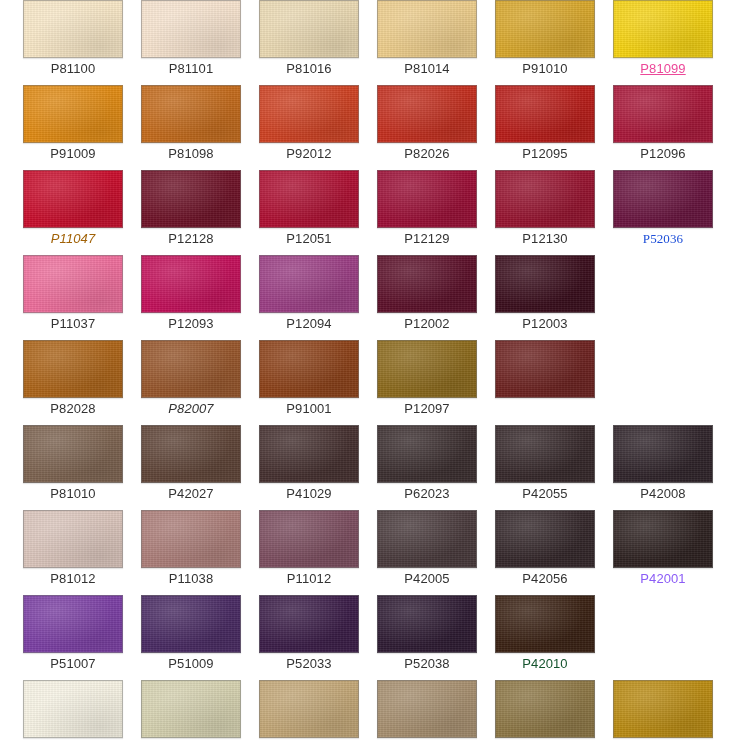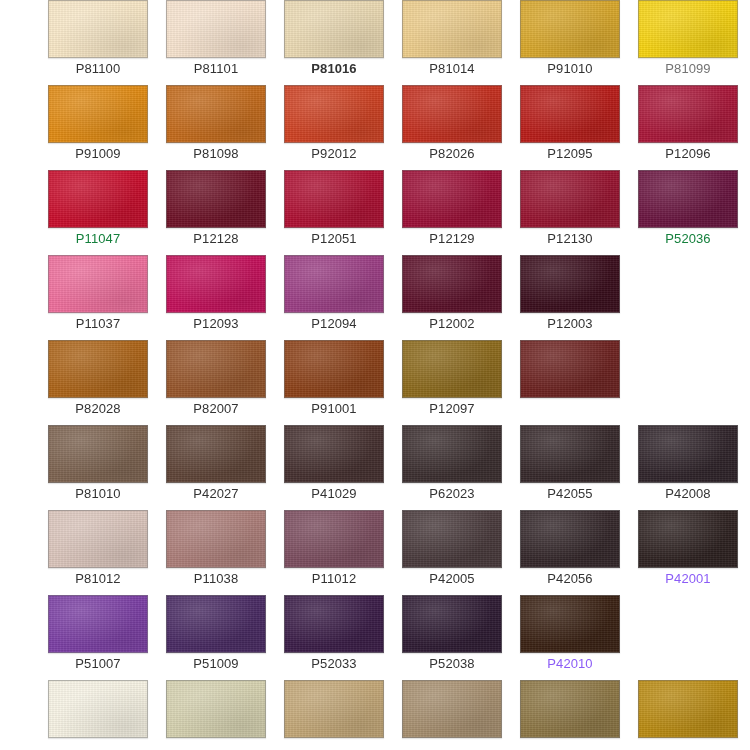--- a/index.html
+++ b/index.html
@@ -31,21 +31,21 @@
   .swatch-row {
     display: flex;
     width: 750px;
     height: 85px;
     box-sizing: border-box;
   }
   .swatch-cell {
     width: 118px;
     height: 85px;
     box-sizing: border-box;
-    padding-left: 48px;
+    padding-left: 23px;
     position: relative;
   }
   .swatch-chip {
     width: 100px;
     height: 58px;
     box-sizing: border-box;
     border: 1px solid rgba(120, 120, 120, 0.55);
     box-shadow: 0 1px 1px rgba(0,0,0,0.10);
     position: relative;
     overflow: hidden;
@@ -102,33 +102,33 @@
         <div class="swatch-cell">
           <div class="swatch-chip" style="background-color: rgb(248, 231, 198);"></div>
           <div class="swatch-label" style="color: rgb(51, 51, 51);">P81100</div>
         </div>
         <div class="swatch-cell">
           <div class="swatch-chip" style="background-color: rgb(247, 227, 206);"></div>
           <div class="swatch-label" style="color: rgb(51, 51, 51);">P81101</div>
         </div>
         <div class="swatch-cell">
           <div class="swatch-chip" style="background-color: rgb(235, 218, 179);"></div>
-          <div class="swatch-label" style="color: rgb(51, 51, 51); font-weight: bold;">P81016</div>
+          <div class="swatch-label" style="color: rgb(51, 51, 51);">P81016</div>
         </div>
         <div class="swatch-cell">
           <div class="swatch-chip" style="background-color: rgb(237, 205, 139);"></div>
           <div class="swatch-label" style="color: rgb(51, 51, 51);">P81014</div>
         </div>
         <div class="swatch-cell">
           <div class="swatch-chip" style="background-color: rgb(216, 167, 43);"></div>
           <div class="swatch-label" style="color: rgb(51, 51, 51);">P91010</div>
         </div>
         <div class="swatch-cell">
           <div class="swatch-chip" style="background-color: rgb(246, 211, 17);"></div>
-          <div class="swatch-label" style="color: #737373;">P81099</div>
+          <div class="swatch-label" style="color: #ec4899; text-decoration: underline;">P81099</div>
         </div>
       </div>
       <div class="swatch-row">
         <div class="swatch-cell">
           <div class="swatch-chip" style="background-color: rgb(224, 138, 19);"></div>
           <div class="swatch-label" style="color: rgb(51, 51, 51);">P91009</div>
         </div>
         <div class="swatch-cell">
           <div class="swatch-chip" style="background-color: rgb(195, 106, 27);"></div>
           <div class="swatch-label" style="color: rgb(51, 51, 51);">P81098</div>
@@ -146,41 +146,41 @@
           <div class="swatch-label" style="color: rgb(51, 51, 51);">P12095</div>
         </div>
         <div class="swatch-cell">
           <div class="swatch-chip" style="background-color: rgb(169, 23, 57);"></div>
           <div class="swatch-label" style="color: rgb(51, 51, 51);">P12096</div>
         </div>
       </div>
       <div class="swatch-row">
         <div class="swatch-cell">
           <div class="swatch-chip" style="background-color: rgb(200, 13, 44);"></div>
-          <div class="swatch-label" style="color: #15803d;">P11047</div>
+          <div class="swatch-label" style="color: #a16207; font-style: italic;">P11047</div>
         </div>
         <div class="swatch-cell">
           <div class="swatch-chip" style="background-color: rgb(110, 18, 39);"></div>
           <div class="swatch-label" style="color: rgb(51, 51, 51);">P12128</div>
         </div>
         <div class="swatch-cell">
           <div class="swatch-chip" style="background-color: rgb(174, 15, 50);"></div>
           <div class="swatch-label" style="color: rgb(51, 51, 51);">P12051</div>
         </div>
         <div class="swatch-cell">
           <div class="swatch-chip" style="background-color: rgb(156, 14, 54);"></div>
           <div class="swatch-label" style="color: rgb(51, 51, 51);">P12129</div>
         </div>
         <div class="swatch-cell">
           <div class="swatch-chip" style="background-color: rgb(151, 19, 47);"></div>
           <div class="swatch-label" style="color: rgb(51, 51, 51);">P12130</div>
         </div>
         <div class="swatch-cell">
           <div class="swatch-chip" style="background-color: rgb(106, 21, 64);"></div>
-          <div class="swatch-label" style="color: #15803d;">P52036</div>
+          <div class="swatch-label" style="color: #1d4ed8; font-family: Liberation Serif, serif;">P52036</div>
         </div>
       </div>
       <div class="swatch-row">
         <div class="swatch-cell">
           <div class="swatch-chip" style="background-color: rgb(238, 110, 156);"></div>
           <div class="swatch-label" style="color: rgb(51, 51, 51);">P11037</div>
         </div>
         <div class="swatch-cell">
           <div class="swatch-chip" style="background-color: rgb(195, 16, 90);"></div>
           <div class="swatch-label" style="color: rgb(51, 51, 51);">P12093</div>
@@ -198,21 +198,21 @@
           <div class="swatch-label" style="color: rgb(51, 51, 51);">P12003</div>
         </div>
       </div>
       <div class="swatch-row">
         <div class="swatch-cell">
           <div class="swatch-chip" style="background-color: rgb(172, 100, 24);"></div>
           <div class="swatch-label" style="color: rgb(51, 51, 51);">P82028</div>
         </div>
         <div class="swatch-cell">
           <div class="swatch-chip" style="background-color: rgb(151, 86, 43);"></div>
-          <div class="swatch-label" style="color: rgb(51, 51, 51);">P82007</div>
+          <div class="swatch-label" style="color: rgb(51, 51, 51); font-style: italic;">P82007</div>
         </div>
         <div class="swatch-cell">
           <div class="swatch-chip" style="background-color: rgb(140, 65, 24);"></div>
           <div class="swatch-label" style="color: rgb(51, 51, 51);">P91001</div>
         </div>
         <div class="swatch-cell">
           <div class="swatch-chip" style="background-color: rgb(140, 106, 28);"></div>
           <div class="swatch-label" style="color: rgb(51, 51, 51);">P12097</div>
         </div>
         <div class="swatch-cell">
@@ -284,21 +284,21 @@
         <div class="swatch-cell">
           <div class="swatch-chip" style="background-color: rgb(59, 29, 72);"></div>
           <div class="swatch-label" style="color: rgb(51, 51, 51);">P52033</div>
         </div>
         <div class="swatch-cell">
           <div class="swatch-chip" style="background-color: rgb(46, 27, 51);"></div>
           <div class="swatch-label" style="color: rgb(51, 51, 51);">P52038</div>
         </div>
         <div class="swatch-cell">
           <div class="swatch-chip" style="background-color: rgb(58, 33, 19);"></div>
-          <div class="swatch-label" style="color: #8b5cf6;">P42010</div>
+          <div class="swatch-label" style="color: #14532d;">P42010</div>
         </div>
       </div>
       <div class="swatch-row partial">
         <div class="swatch-cell">
           <div class="swatch-chip" style="background-color: rgb(247, 243, 228);"></div>
         </div>
         <div class="swatch-cell">
           <div class="swatch-chip" style="background-color: rgb(214, 210, 176);"></div>
         </div>
         <div class="swatch-cell">

